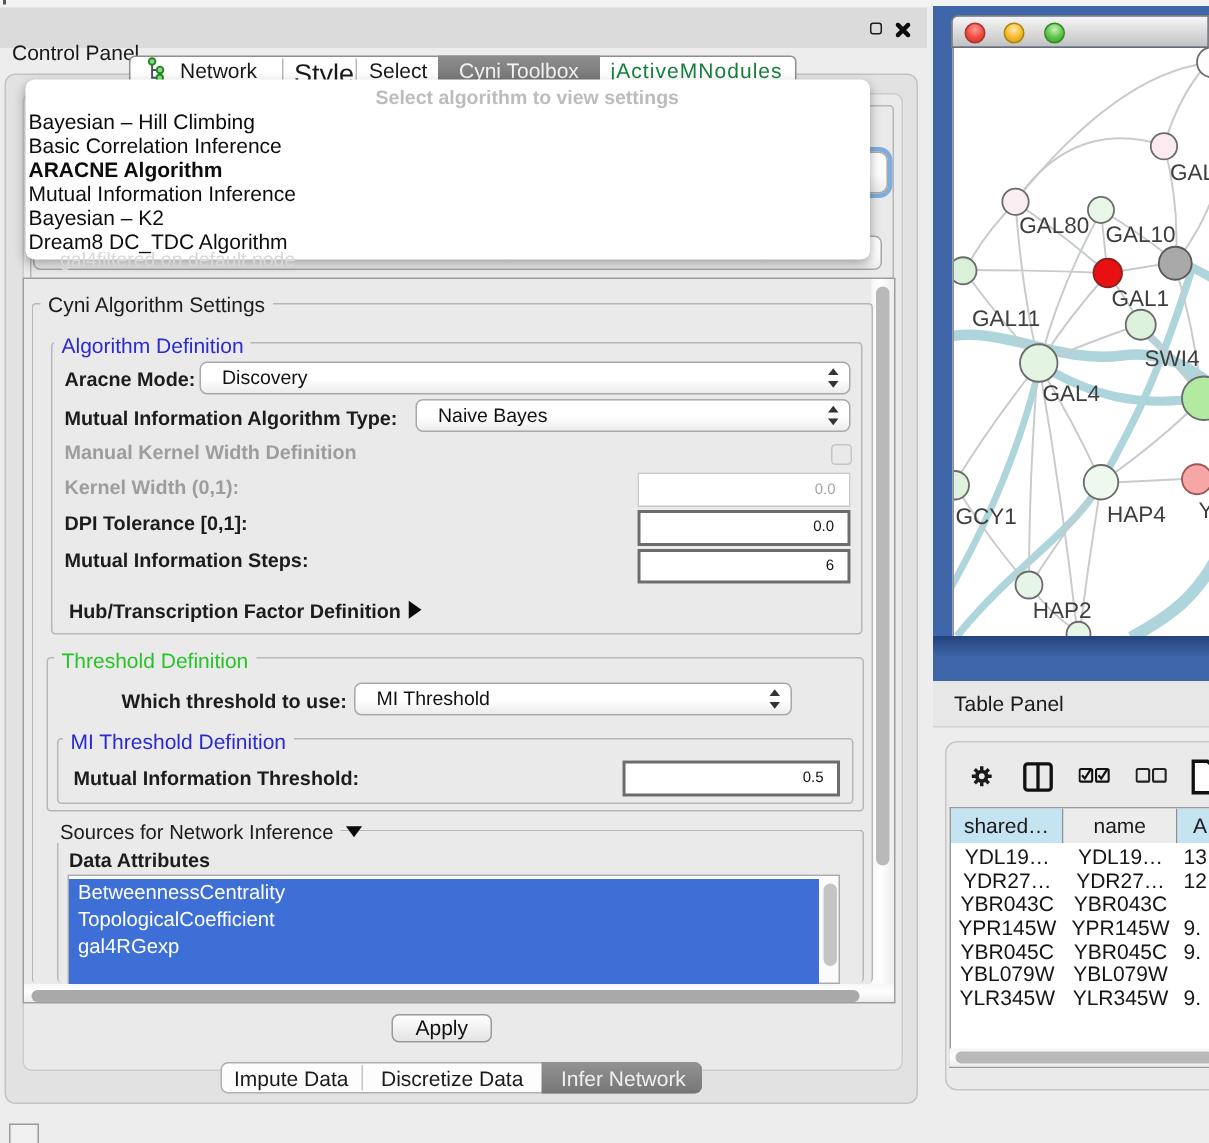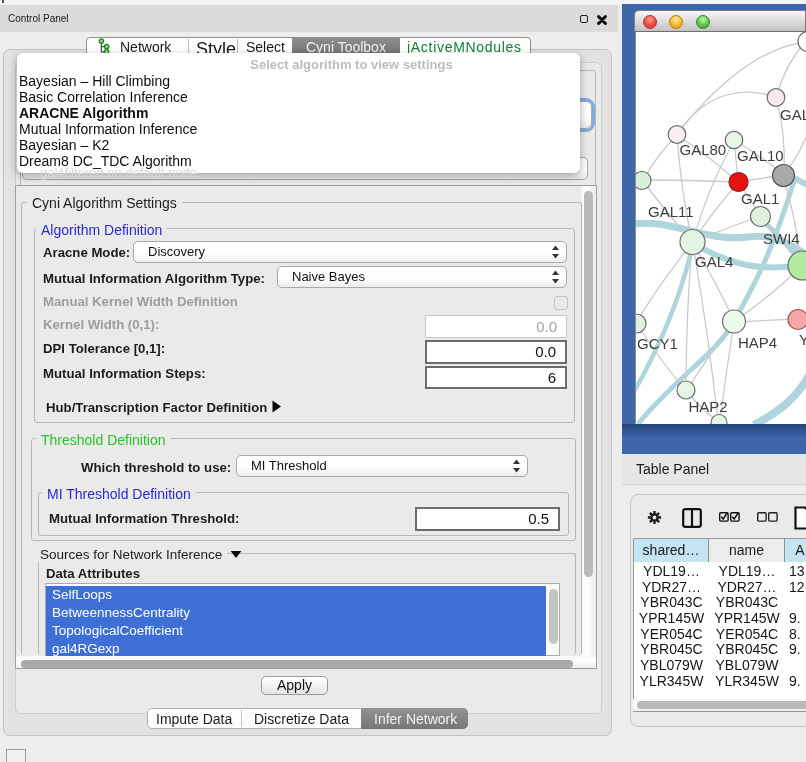--- a/index.html
+++ b/index.html
@@ -5,30 +5,30 @@
   body{width:806px;height:762px;overflow:hidden;position:relative;background:#ededed;
        font-family:"Liberation Sans",sans-serif;-webkit-font-smoothing:antialiased;}
   .abs{position:absolute;}
   .lbl{font-size:13.2px;font-weight:bold;color:#1c1c1c;white-space:nowrap;}
   .dis{color:#9d9d9d;}
   .grp{position:absolute;border:1px solid #b7b7b7;border-radius:3px;}
   .gtitle{position:absolute;background:#eaeaea;padding:0 5px;font-size:14px;white-space:nowrap;}
   .combo{position:absolute;background:linear-gradient(#ffffff 55%,#ececec);border:1px solid #a9a9a9;
          border-radius:5px;font-size:13px;color:#111;}
   .combo .ct{position:absolute;left:14px;top:2px;}
-  .field{position:absolute;background:#fff;font-size:15px;color:#111;text-align:right;}
+  .field{position:absolute;background:#fff;font-size:10px;color:#111;text-align:right;}
   .arrows{position:absolute;right:6px;top:3px;width:9px;height:14px;}
 </style></head>
 <body>
 
 <div class="abs" style="left:0;top:0;width:806px;height:5px;background:#f3f3f3;"></div>
 <div class="abs" style="left:2px;top:0;width:2px;height:3px;background:#555;"></div>
 
 <div class="abs" style="left:0;top:5px;width:618px;height:27px;background:#dbdbdb;">
-  <div class="abs" style="left:8px;top:8px;font-size:10px;color:#1a1a1a;">Control Panel</div>
+  <div class="abs" style="left:8px;top:22px;font-size:14px;color:#1a1a1a;">Control Panel</div>
   <div class="abs" style="left:579.5px;top:9.5px;width:6.5px;height:6px;border:1.6px solid #1c1c1c;border-radius:2px;"></div>
   <svg class="abs" style="left:596.5px;top:10px;" width="10" height="10" viewBox="0 0 10 10">
     <path d="M1.6 1.6 L8.4 8.4 M8.4 1.6 L1.6 8.4" stroke="#0c0c0c" stroke-width="2.9" stroke-linecap="round"></path>
   </svg>
 </div>
 
 <div class="abs" style="left:3px;top:49px;width:607px;height:685px;background:#e2e2e2;border:1px solid #c3c3c3;border-radius:7px;"></div>
 <div class="abs" style="left:15px;top:62px;width:585px;height:650px;background:#eaeaea;border:1px solid #cdcdcd;border-radius:6px;"></div>
 
 <div class="abs" style="left:86px;top:37px;width:445px;height:20px;background:#ffffff;border:1.5px solid #8f8f8f;border-radius:4px;box-sizing:border-box;"></div>
@@ -120,21 +120,20 @@
 
 <div class="grp" style="left:38px;top:553px;width:536px;height:101px;border-bottom:none;"></div>
 <div class="gtitle" style="left:35px;top:546.5px;color:#1c1c1c;font-size:13.5px;">Sources for Network Inference</div>
 <svg class="abs" style="left:230px;top:550px;" width="12" height="9" viewBox="0 0 13 10">
     <path d="M0.5 1 L12.5 1 L6.5 9 Z" fill="#0a0a0a"></path>
   </svg>
 <div class="lbl abs" style="left:46px;top:566px;">Data Attributes</div>
 
 <div class="abs" style="left:45px;top:583px;width:515px;height:73px;background:#fbfbfb;border:1px solid #ababab;box-sizing:border-box;"></div>
 <div class="abs" style="left:46px;top:585.5px;width:500px;height:70px;background:#3d6fd7;color:#fff;font-size:13.5px;line-height:18.2px;">
-  <div style="padding-left:6px;height:18px;">SelfLoops</div>
   <div style="padding-left:6px;height:18px;">BetweennessCentrality</div>
   <div style="padding-left:6px;height:18px;">TopologicalCoefficient</div>
   <div style="padding-left:6px;height:18px;">gal4RGexp</div>
 </div>
 <div class="abs" style="left:549px;top:589px;width:9px;height:55px;background:#c4c4c4;border-radius:4.5px;"></div>
 
 <div class="abs" style="left:17px;top:53px;width:563px;height:120px;background:#ffffff;border-radius:6px;
      box-shadow:0 3px 8px rgba(0,0,0,0.35);"></div>
 <div class="abs" style="left:17px;top:53px;width:669px;text-align:center;font-size:13px;font-weight:bold;color:#bcbcbc;padding-top:4px;">Select algorithm to view settings</div>
 <div class="abs" style="left:19px;top:73px;font-size:14px;color:#0d0d0d;line-height:16px;white-space:nowrap;">
@@ -287,21 +286,20 @@
     <div style="position:absolute;left:75px;top:0;width:76px;height:23px;background:#ececec;border-right:1px solid #8f8f8f;box-sizing:border-box;
          text-align:center;font-size:14px;color:#1a1a1a;line-height:22px;">name</div>
     <div style="position:absolute;left:151px;top:0;width:30px;height:23px;background:#c5e4f2;box-sizing:border-box;
          text-align:center;font-size:14px;color:#1a1a1a;line-height:22px;">A</div>
   </div>
   <div id="trows" style="position:absolute;left:0;top:24px;width:100%;font-size:14px;color:#151515;">
     <div style="height:15.7px;"><span style="display:inline-block;width:75px;text-align:center;">YDL19…</span><span style="display:inline-block;width:76px;text-align:center;">YDL19…</span><span style="padding-left:4px;">13</span></div>
     <div style="height:15.7px;"><span style="display:inline-block;width:75px;text-align:center;">YDR27…</span><span style="display:inline-block;width:76px;text-align:center;">YDR27…</span><span style="padding-left:4px;">12</span></div>
     <div style="height:15.7px;"><span style="display:inline-block;width:75px;text-align:center;">YBR043C</span><span style="display:inline-block;width:76px;text-align:center;">YBR043C</span></div>
     <div style="height:15.7px;"><span style="display:inline-block;width:75px;text-align:center;">YPR145W</span><span style="display:inline-block;width:76px;text-align:center;">YPR145W</span><span style="padding-left:4px;">9.</span></div>
-    <div style="height:15.7px;"><span style="display:inline-block;width:75px;text-align:center;">YER054C</span><span style="display:inline-block;width:76px;text-align:center;">YER054C</span><span style="padding-left:4px;">8.</span></div>
     <div style="height:15.7px;"><span style="display:inline-block;width:75px;text-align:center;">YBR045C</span><span style="display:inline-block;width:76px;text-align:center;">YBR045C</span><span style="padding-left:4px;">9.</span></div>
     <div style="height:15.7px;"><span style="display:inline-block;width:75px;text-align:center;">YBL079W</span><span style="display:inline-block;width:76px;text-align:center;">YBL079W</span></div>
     <div style="height:15.7px;"><span style="display:inline-block;width:75px;text-align:center;">YLR345W</span><span style="display:inline-block;width:76px;text-align:center;">YLR345W</span><span style="padding-left:4px;">9.</span></div>
   </div>
 </div>
 
 <div class="abs" style="left:633px;top:699px;width:173px;height:12px;background:linear-gradient(#f4f4f4,#ffffff 45%,#ececec);"></div>
 <div class="abs" style="left:637px;top:700.5px;width:172px;height:8.5px;background:#b9b9b9;border-radius:4px;"></div>
 
 </body></html>

